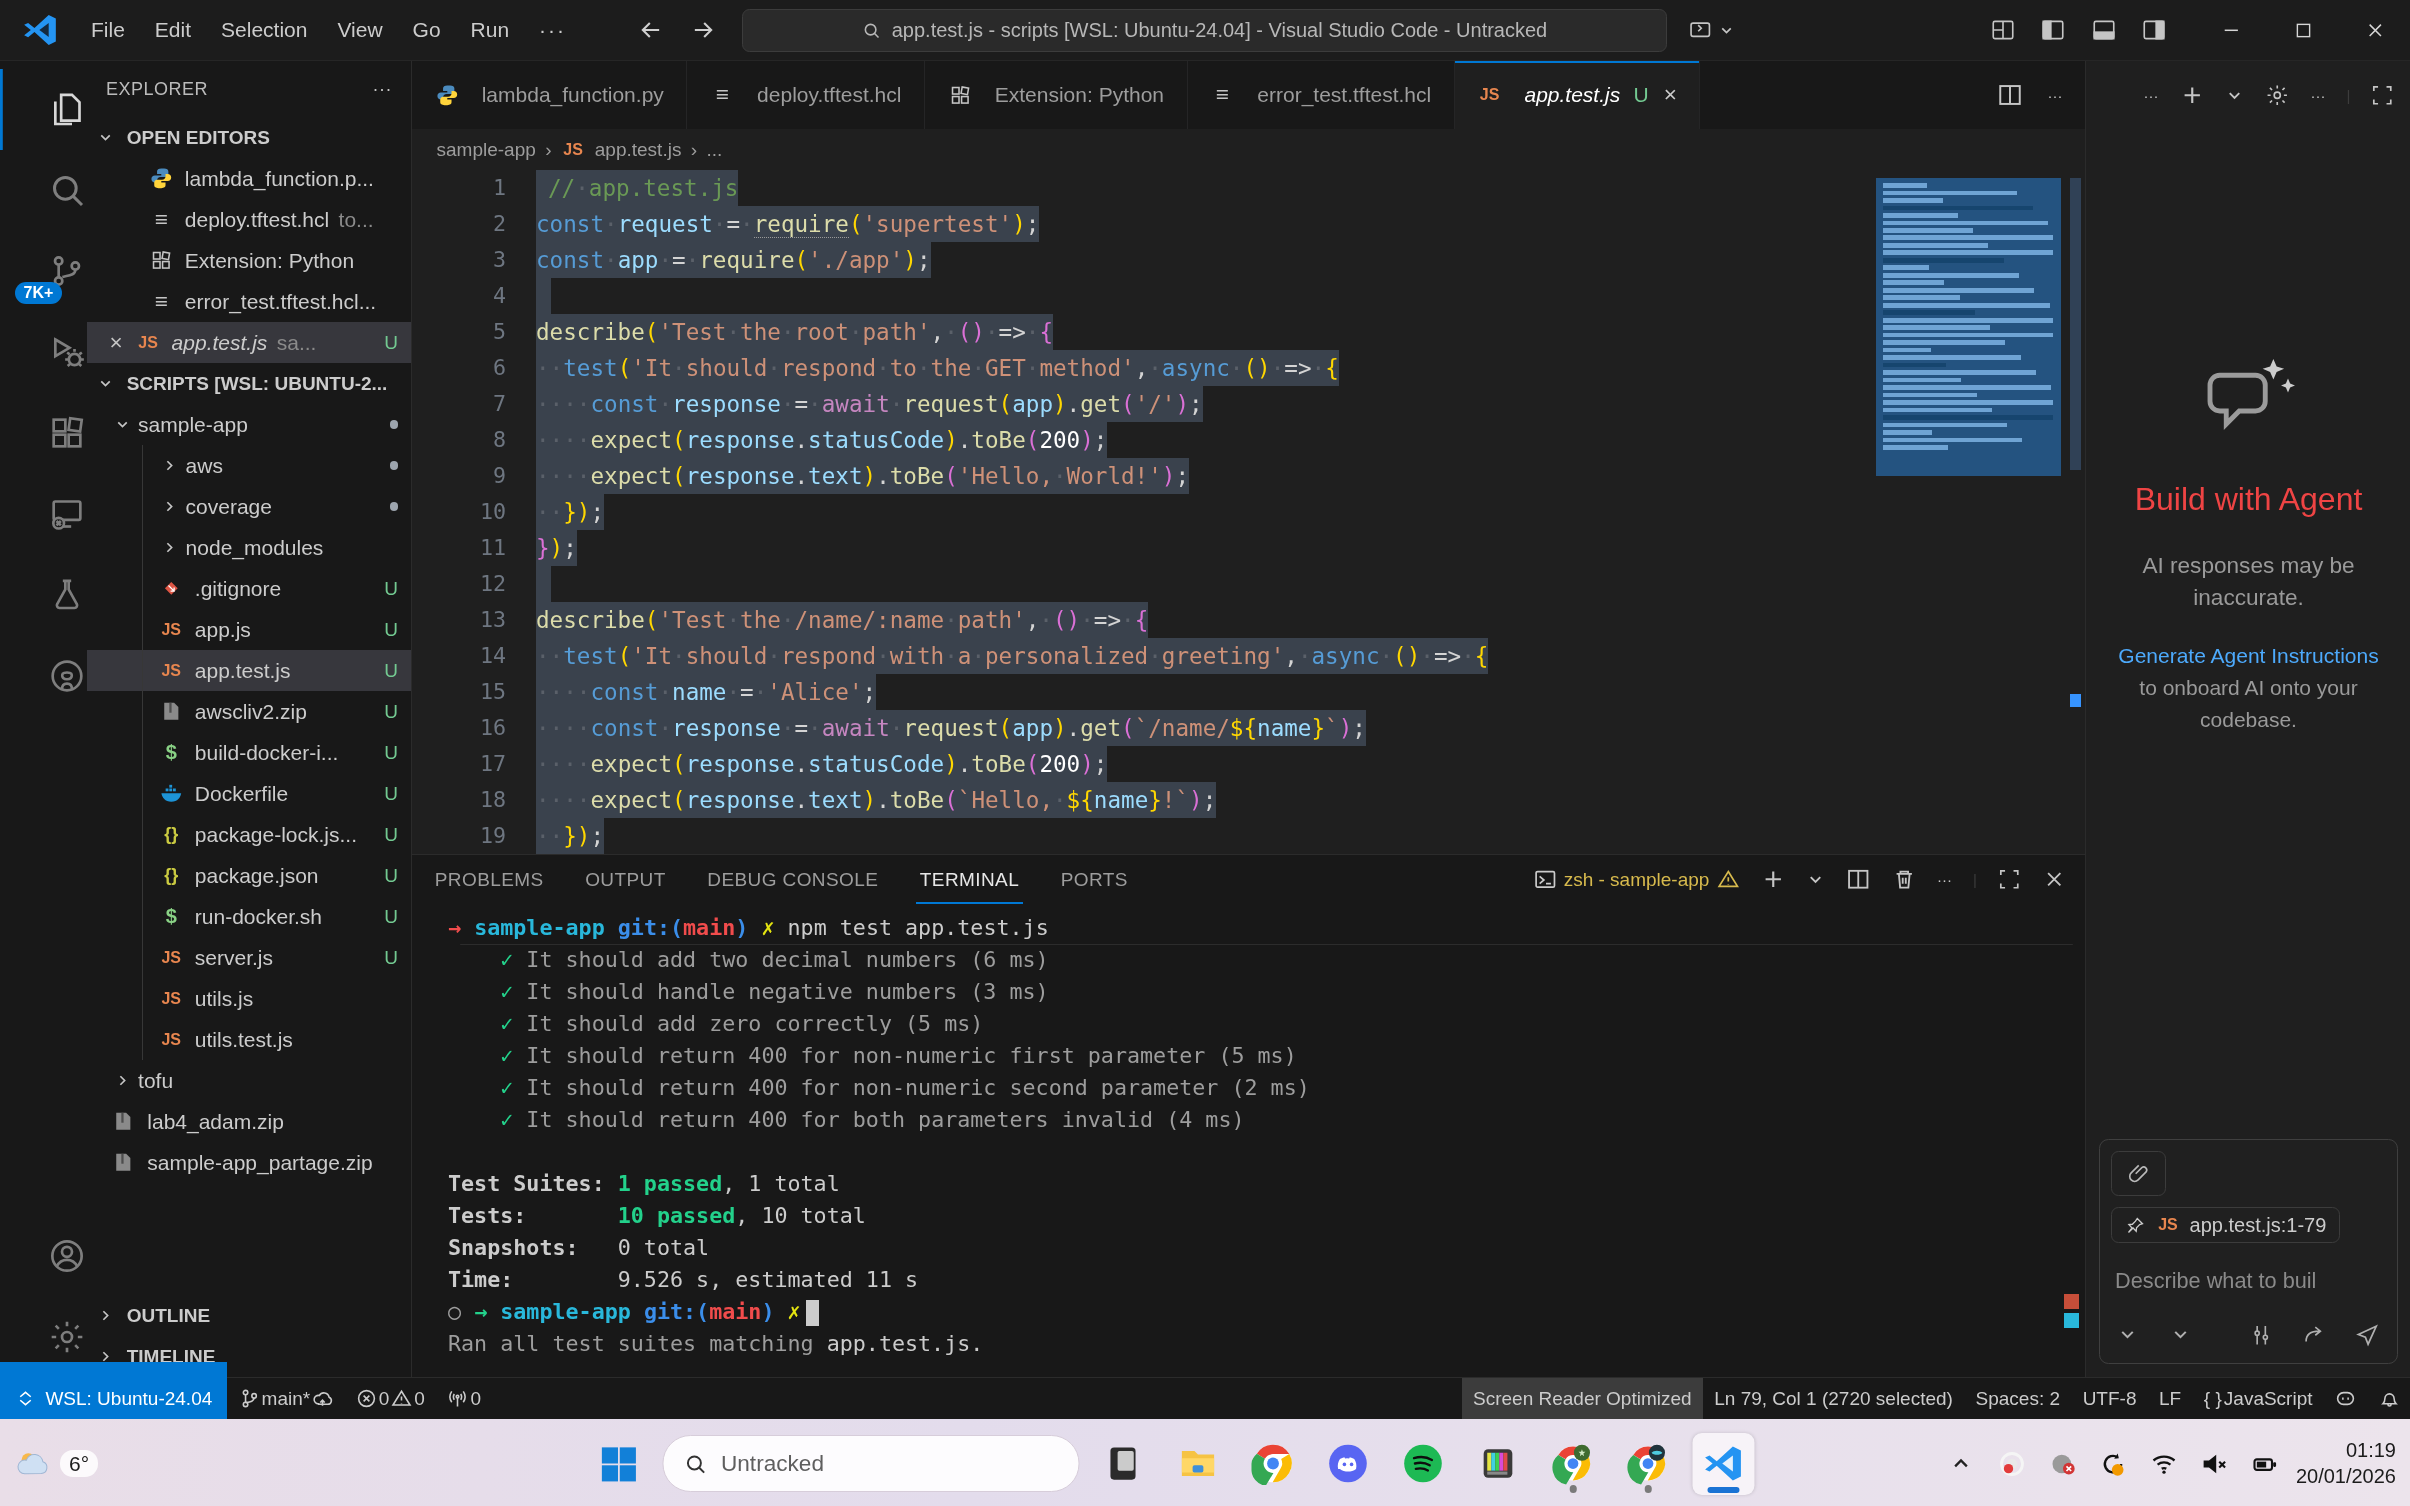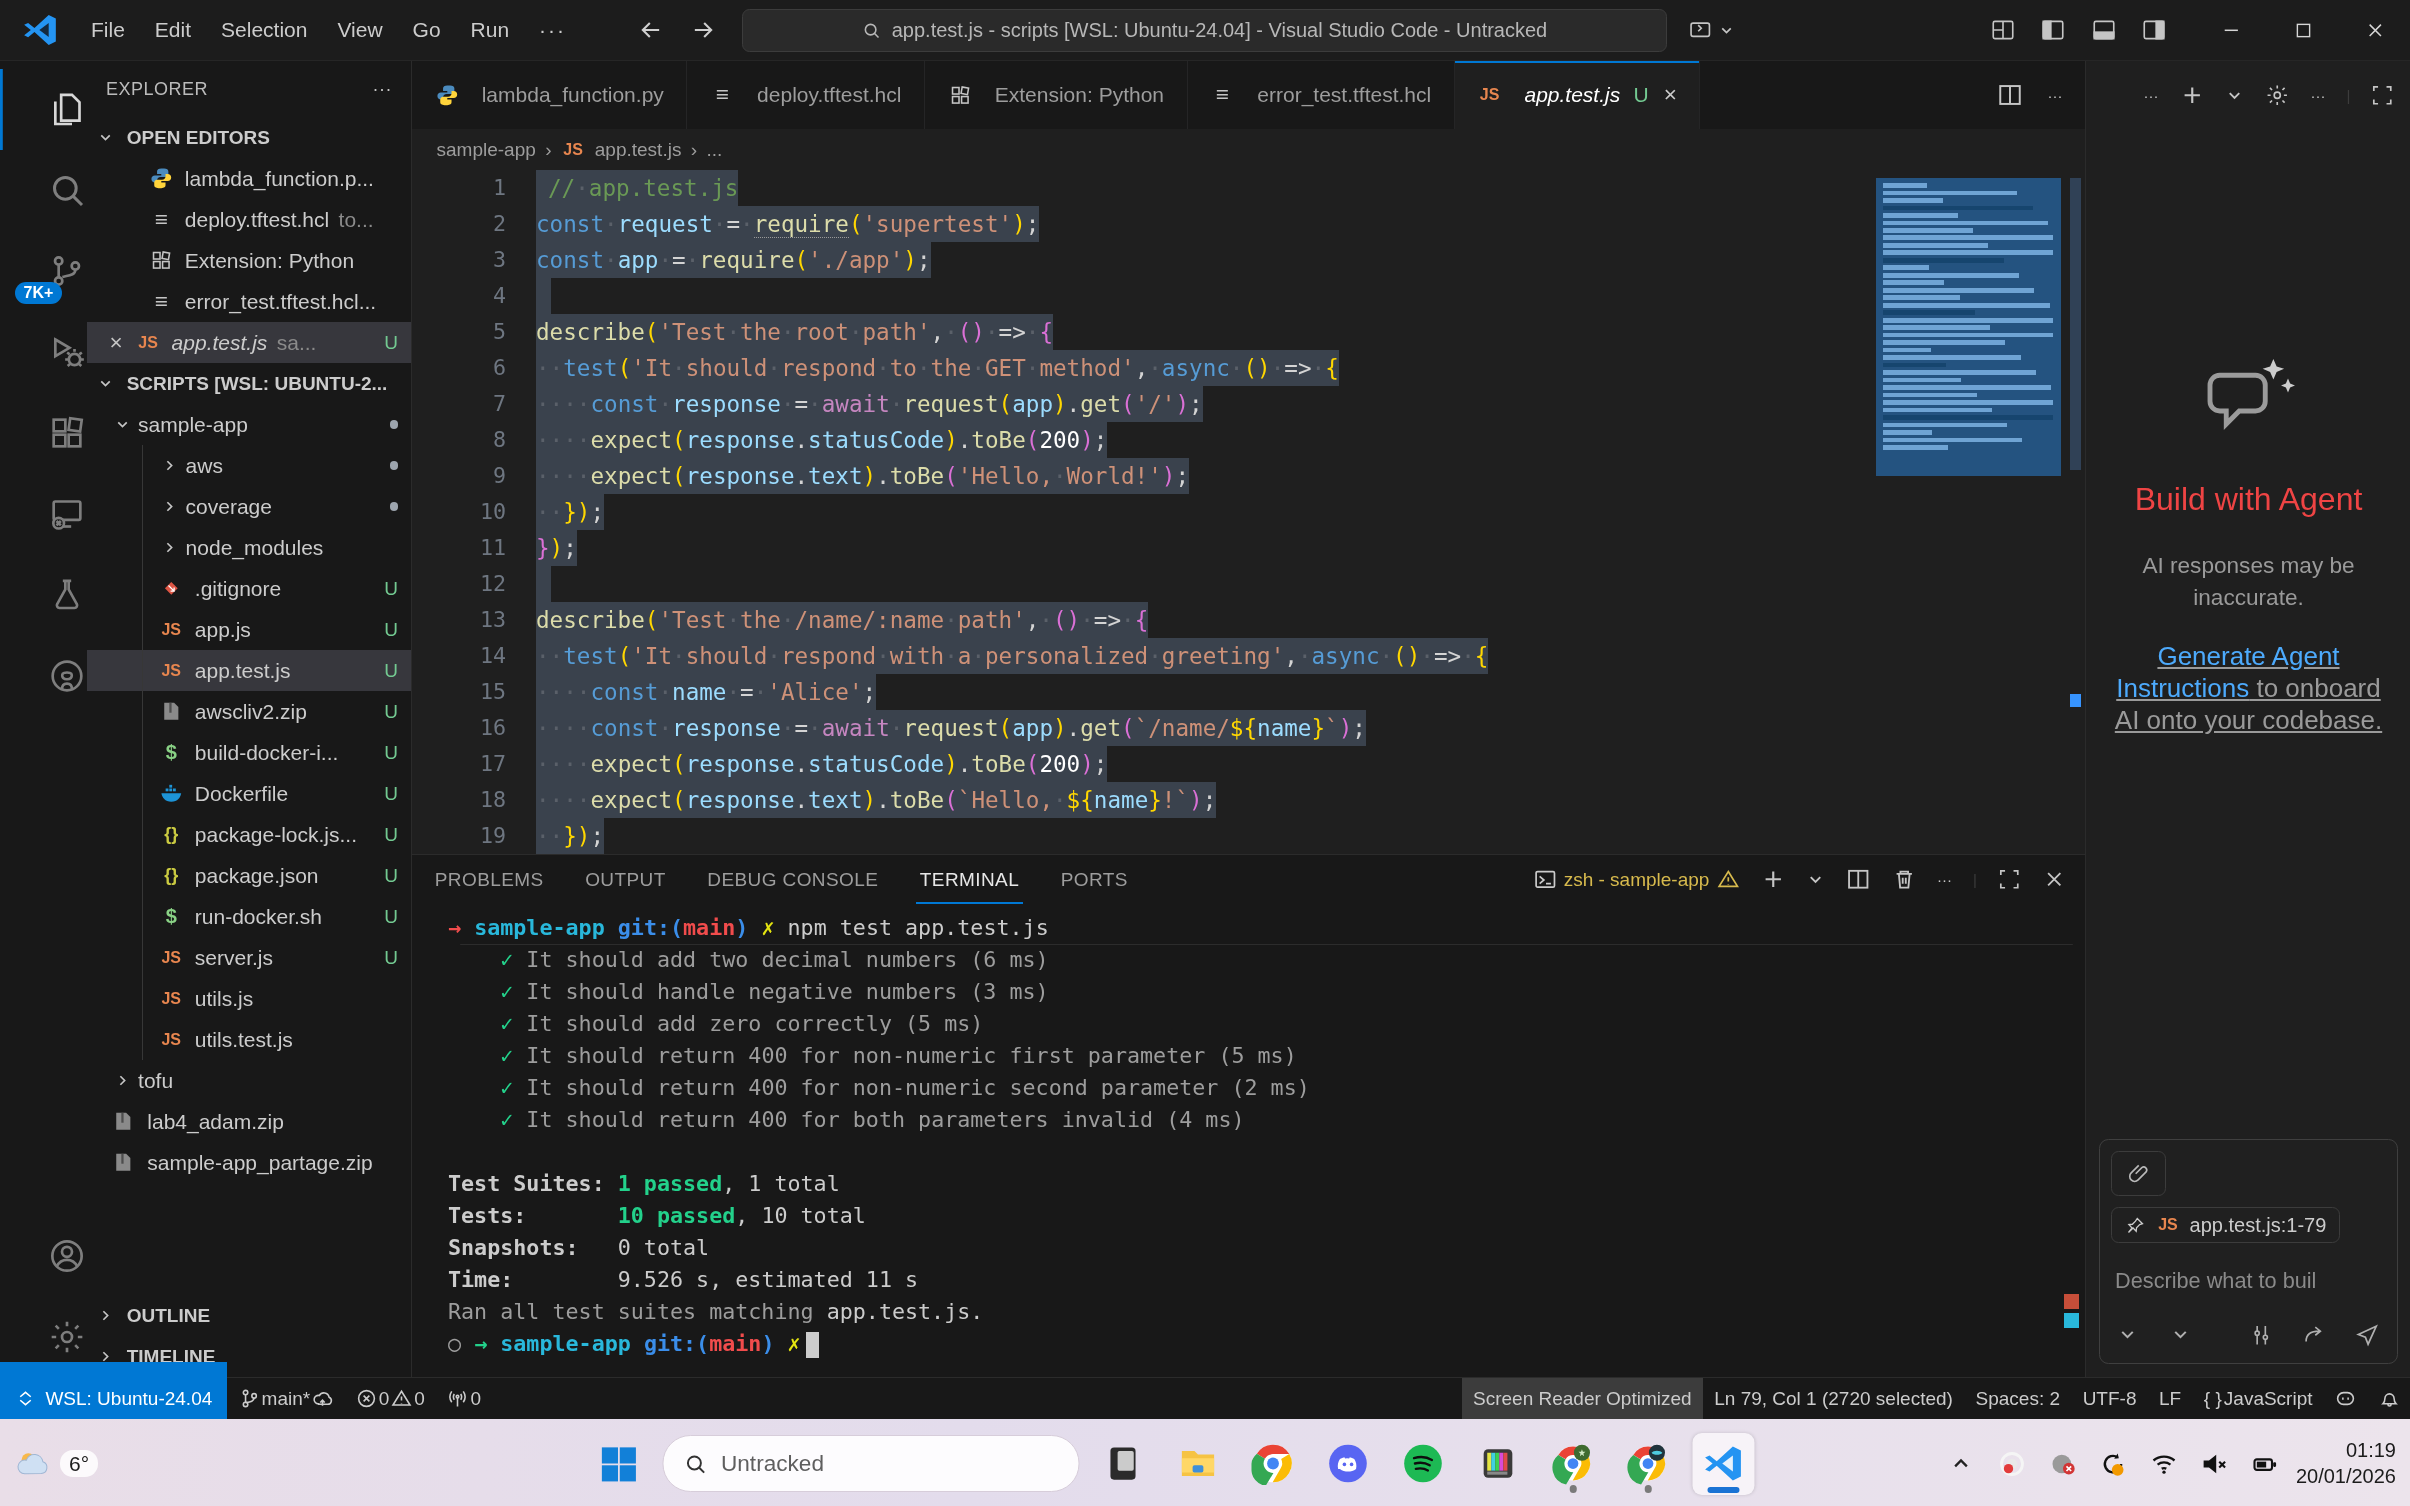--- a/index.html
+++ b/index.html
@@ -95,21 +95,21 @@
   .pmarks{position:absolute;right:5.6px;bottom:49px;width:15px;}
   .pmarks .m1{width:15px;height:15px;background:#c74e39;margin-bottom:3.8px;}
   .pmarks .m2{width:15px;height:15px;background:#29b8db;}
   
   .chatcol{width:325px;background:#1f1f1f;border-left:0.9px solid #2b2b2b;display:flex;flex-direction:column;}
   .chat-head{height:68px;display:flex;align-items:center;justify-content:flex-end;gap:21px;padding:0 17px;color:#c5c5c5;}
   .chat-body{flex:1;display:flex;flex-direction:column;align-items:center;text-align:center;padding:0 24.5px;}
   .chat-icon{margin-top:226px;width:104px;height:85px;}
   .chat-title{font-size:32px;color:#ef4444;margin-top:34px;line-height:51px;}
   .chat-sub{font-size:22.6px;color:#9a9a9a;margin-top:24.5px;line-height:32px;}
-  .chat-gen{font-size:26px;margin-top:26px;line-height:32px;color:#9a9a9a;text-decoration:underline;}
+  .chat-gen{font-size:21px;margin-top:26px;line-height:32px;color:#9a9a9a;}
   .chat-gen .lnk{color:#4daafc;}
   .chat-input{margin:13px;border:0.9px solid #3f3f3f;border-radius:9.4px;background:#202020;padding:11.3px;}
   .ci-attach{width:53px;height:43px;border:0.9px solid #3c3c3c;border-radius:7.5px;display:flex;align-items:center;justify-content:center;color:#b9b9b9;}
   .ci-chip{margin-top:11.3px;display:inline-flex;align-items:center;gap:9.4px;border:0.9px solid #3c3c3c;border-radius:7.5px;
            padding:5.6px 13px;font-size:20px;color:#cccccc;}
   .ci-ph{margin:24.5px 3.8px 28px;font-size:21.7px;color:#8a8a8a;text-align:left;white-space:nowrap;overflow:hidden;}
   .ci-controls{display:flex;align-items:center;gap:32px;color:#b0b0b0;padding:0 5.6px 3.8px;}
   .ci-controls .right{margin-left:auto;display:flex;gap:28px;}
   
   .statusbar{height:41px;background:#181818;border-top:0.9px solid #2b2b2b;display:flex;align-items:center;font-size:19px;color:#cccccc;}
@@ -831,22 +831,22 @@
               <div class="tline"><span class="c-fg">    </span><span class="c-grn">✓ </span><span class="c-dim">It should handle negative numbers (3 ms)</span></div>
               <div class="tline"><span class="c-fg">    </span><span class="c-grn">✓ </span><span class="c-dim">It should add zero correctly (5 ms)</span></div>
               <div class="tline"><span class="c-fg">    </span><span class="c-grn">✓ </span><span class="c-dim">It should return 400 for non-numeric first parameter (5 ms)</span></div>
               <div class="tline"><span class="c-fg">    </span><span class="c-grn">✓ </span><span class="c-dim">It should return 400 for non-numeric second parameter (2 ms)</span></div>
               <div class="tline"><span class="c-fg">    </span><span class="c-grn">✓ </span><span class="c-dim">It should return 400 for both parameters invalid (4 ms)</span></div>
               <div class="tline"></div>
               <div class="tline"><span class="c-fg c-b">Test Suites: </span><span class="c-grn c-b">1 passed</span><span class="c-fg">, 1 total</span></div>
               <div class="tline"><span class="c-fg c-b">Tests:       </span><span class="c-grn c-b">10 passed</span><span class="c-fg">, 10 total</span></div>
               <div class="tline"><span class="c-fg c-b">Snapshots:   </span><span class="c-fg">0 total</span></div>
               <div class="tline"><span class="c-fg c-b">Time:        </span><span class="c-fg">9.526 s, estimated 11 s</span></div>
+              <div class="tline"><span class="c-dim">○ </span><span class="c-grn c-b">→ </span><span class="c-cyn c-b">sample-app </span><span class="c-blu c-b">git:(</span><span class="c-red c-b">main</span><span class="c-blu c-b">) </span><span class="c-yel c-b">✗</span><span class="c-cur"> </span></div>
               <div class="tline"><span class="c-dim">Ran all test suites matching </span><span class="c-fg">app.test.js.</span></div>
-              <div class="tline"><span class="c-dim">○ </span><span class="c-grn c-b">→ </span><span class="c-cyn c-b">sample-app </span><span class="c-blu c-b">git:(</span><span class="c-red c-b">main</span><span class="c-blu c-b">) </span><span class="c-yel c-b">✗</span><span class="c-cur"> </span></div>
             </div>
           <div class="pmarks">
               <div class="m1"></div>
               <div class="m2"></div>
             </div>
         </div>
       </div>
     </div>
 
     <div class="chatcol">

